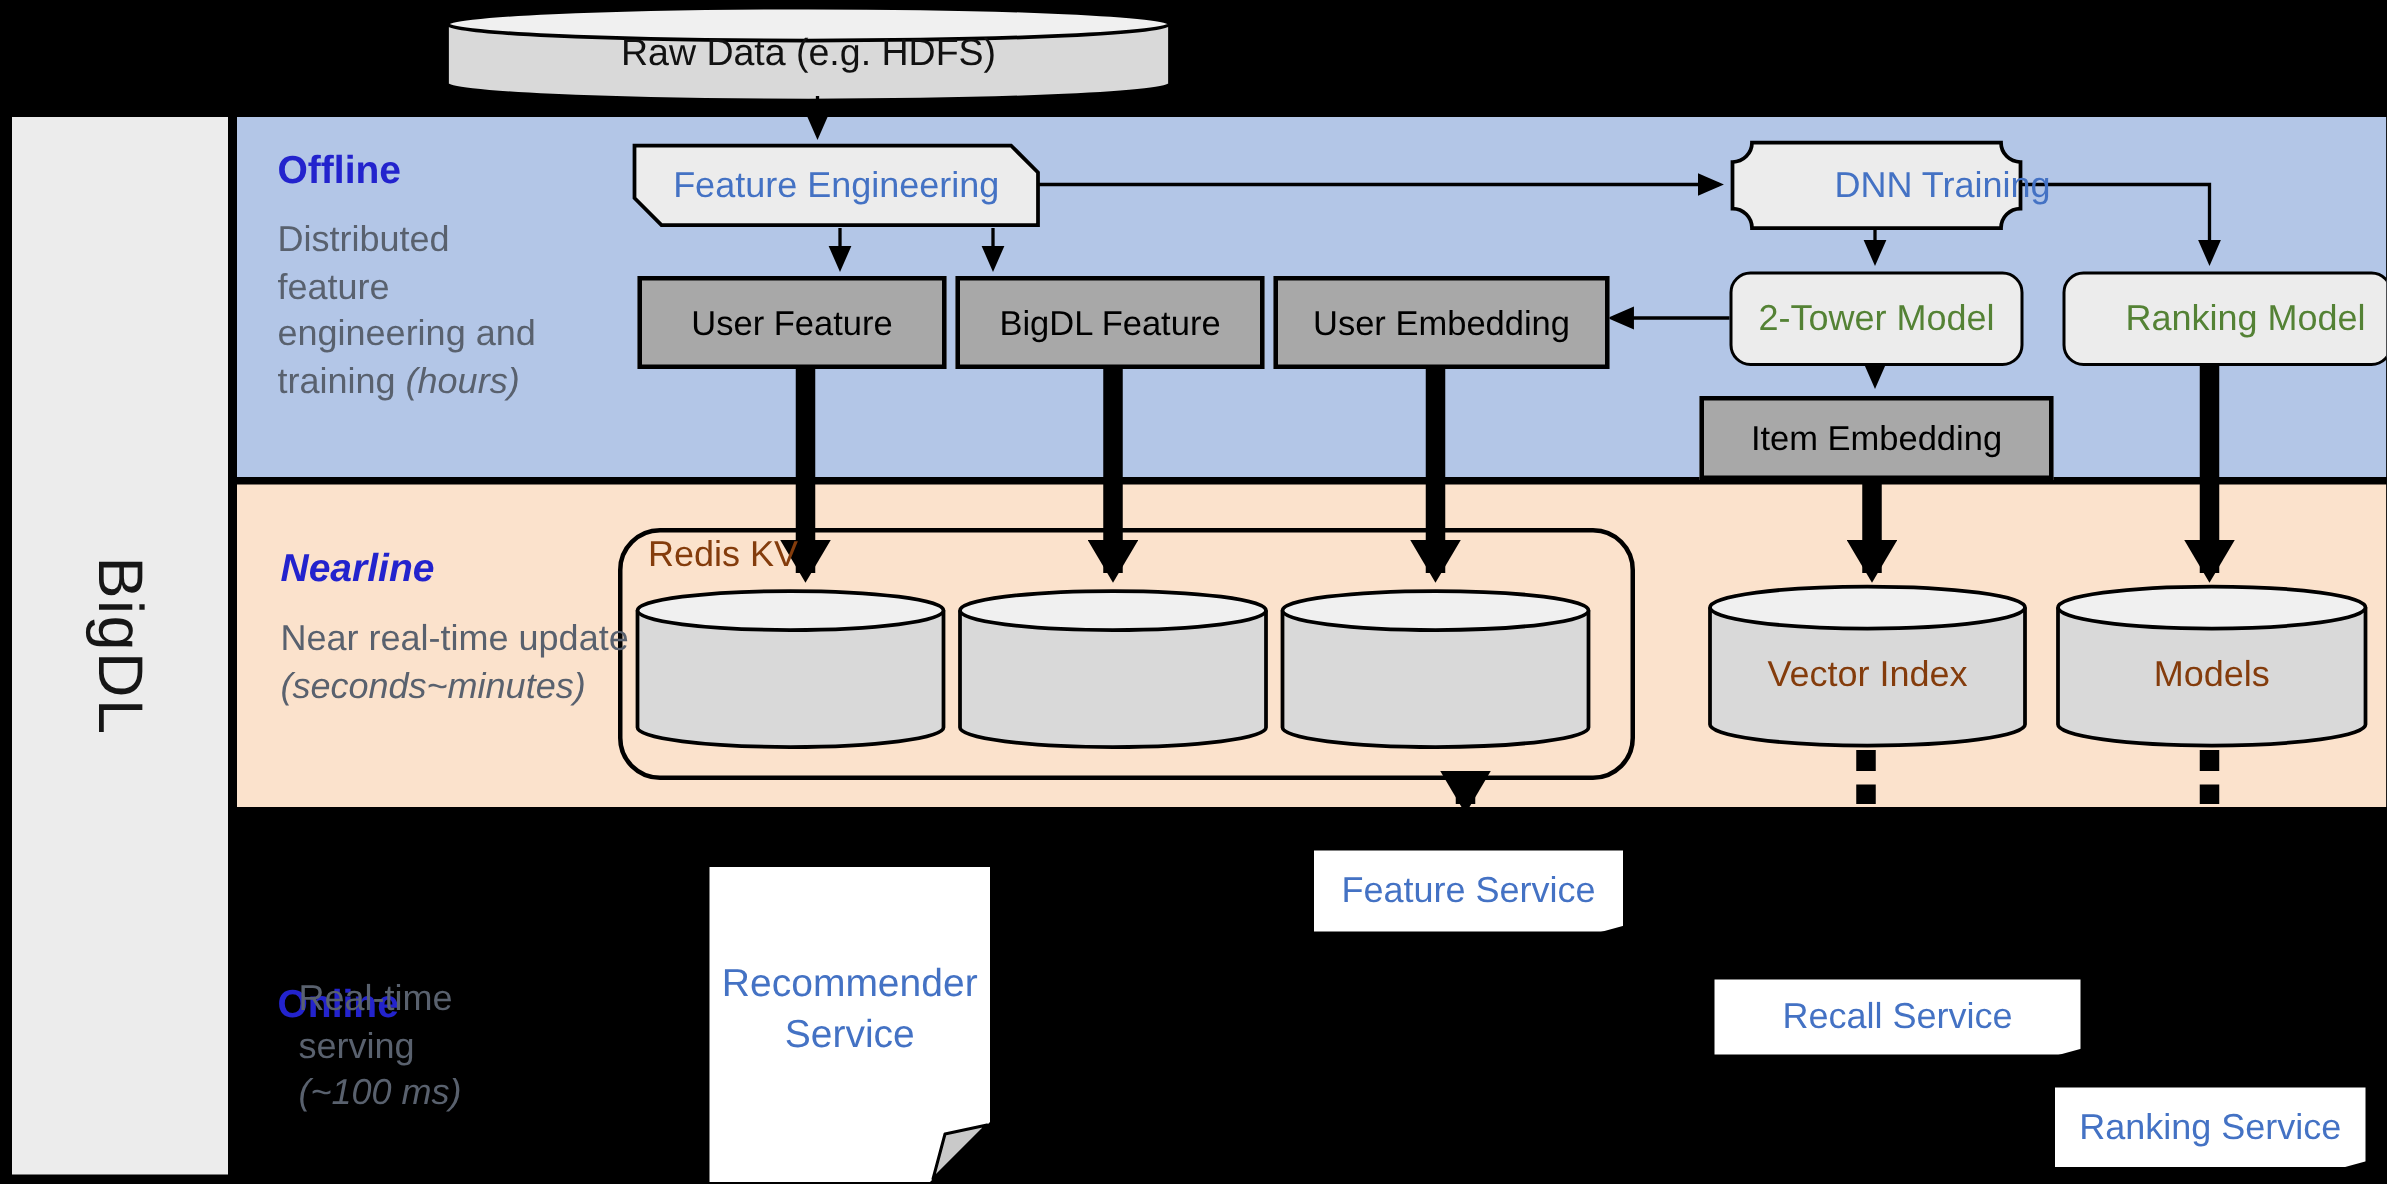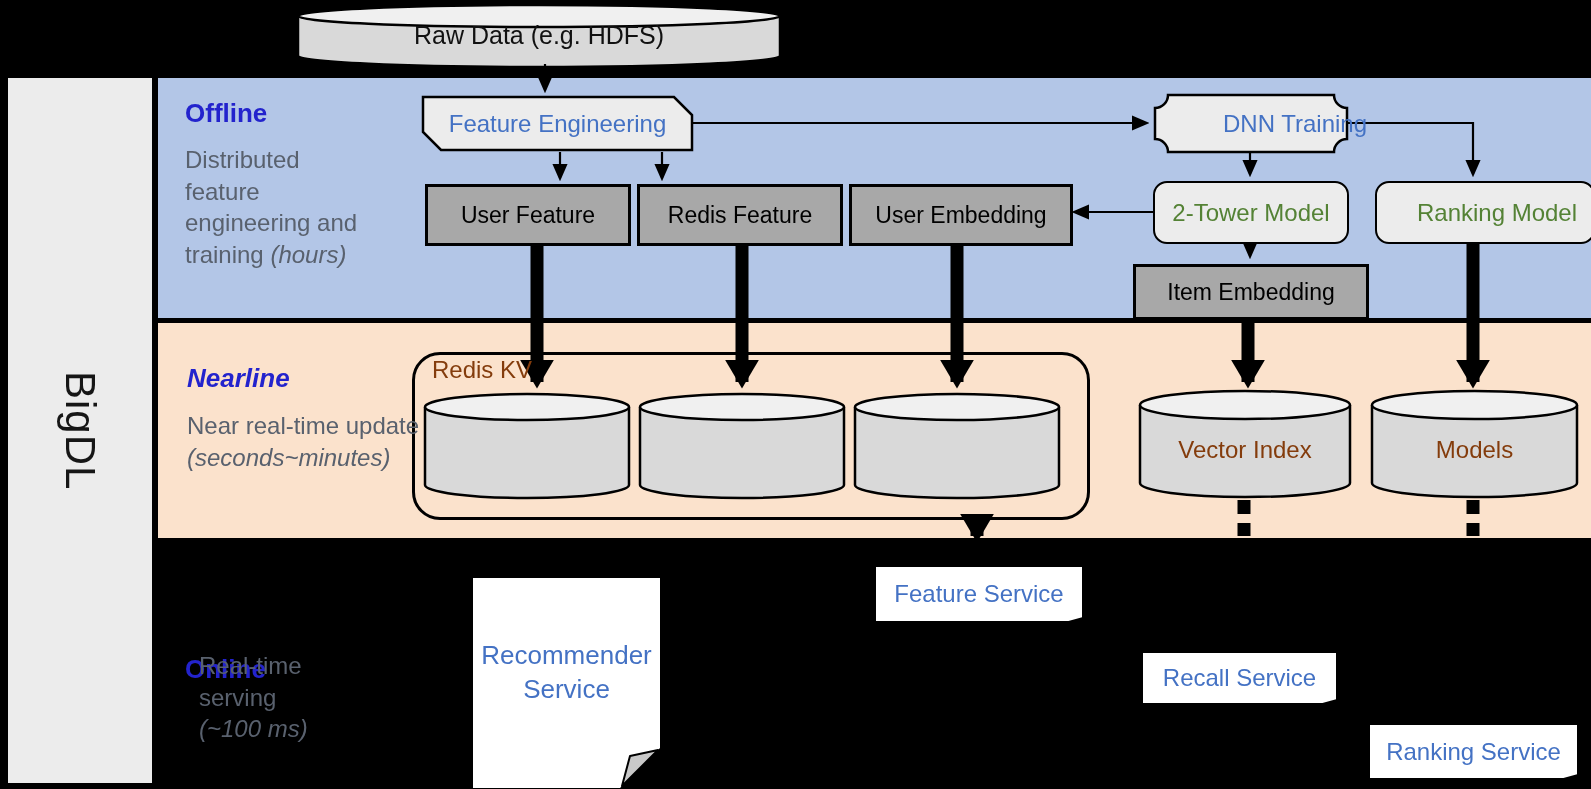--- a/index.html
+++ b/index.html
@@ -38,21 +38,21 @@
   #ranking-model{left:1375px;top:181px;width:192px;height:59px;padding-left:24px;}
   #item-embedding{left:1133px;top:264px;width:230px;height:50px;}
   
   #redis-container{left:412px;top:352px;width:672px;height:162px;border:3px solid #000;border-radius:28px;}
   #redis-label{left:432px;top:356px;width:140px;height:34px;font-size:24px;color:var(--accent-brown,#843c0c);}
   #vector-index-label{left:1140px;top:428px;width:210px;height:44px;font-size:24px;color:var(--accent-brown,#843c0c);}
   #models-label{left:1372px;top:428px;width:205px;height:44px;font-size:24px;color:var(--accent-brown,#843c0c);}
   
   .service-box{background:#fff;font-size:24px;color:var(--accent-blue,#4472c4);}
   #feature-service{left:876px;top:567px;width:206px;height:54px;}
-  #recall-service{left:1143px;top:653px;width:193px;height:50px;}
+  #recall-service{left:1143px;top:653px;width:244px;height:50px;}
   #ranking-service{left:1370px;top:725px;width:207px;height:53px;}
   .fold{position:absolute;right:-3px;bottom:-11px;width:0;height:0;
         border-top:13px solid #000;border-left:17px solid transparent;transform:rotate(-15deg);}
   #recommender-label{left:473px;top:638px;width:187px;font-size:26px;line-height:1.32;
                      color:var(--accent-blue,#4472c4);text-align:center;}
   #diagram-svg{left:0;top:0;}
 </style>
 </head>
 <body>
 
@@ -134,21 +134,21 @@
   <div class="abs band-desc" id="online-desc">
     <span>Real-time serving</span>
     <span class="note">(~100 ms)</span>
   </div>
 
   <div class="abs center" id="raw-data-label">Raw Data (e.g. HDFS)</div>
   <div class="abs center" id="feature-engineering-label">Feature Engineering</div>
   <div class="abs center" id="dnn-training-label">DNN Training</div>
 
   <div class="abs center gray-box" id="user-feature">User Feature</div>
-  <div class="abs center gray-box" id="item-feature">Redis Feature</div>
+  <div class="abs center gray-box" id="item-feature">BigDL Feature</div>
   <div class="abs center gray-box" id="user-embedding">User Embedding</div>
   <div class="abs center round-box" id="two-tower-model">2-Tower Model</div>
   <div class="abs center round-box" id="ranking-model">Ranking Model</div>
   <div class="abs center gray-box" id="item-embedding">Item Embedding</div>
 
   <div class="abs" id="redis-label">Redis KV</div>
   <div class="abs center" id="vector-index-label">Vector Index</div>
   <div class="abs center" id="models-label">Models</div>
 
   <div class="abs" id="recommender-label">Recommender Service</div>

